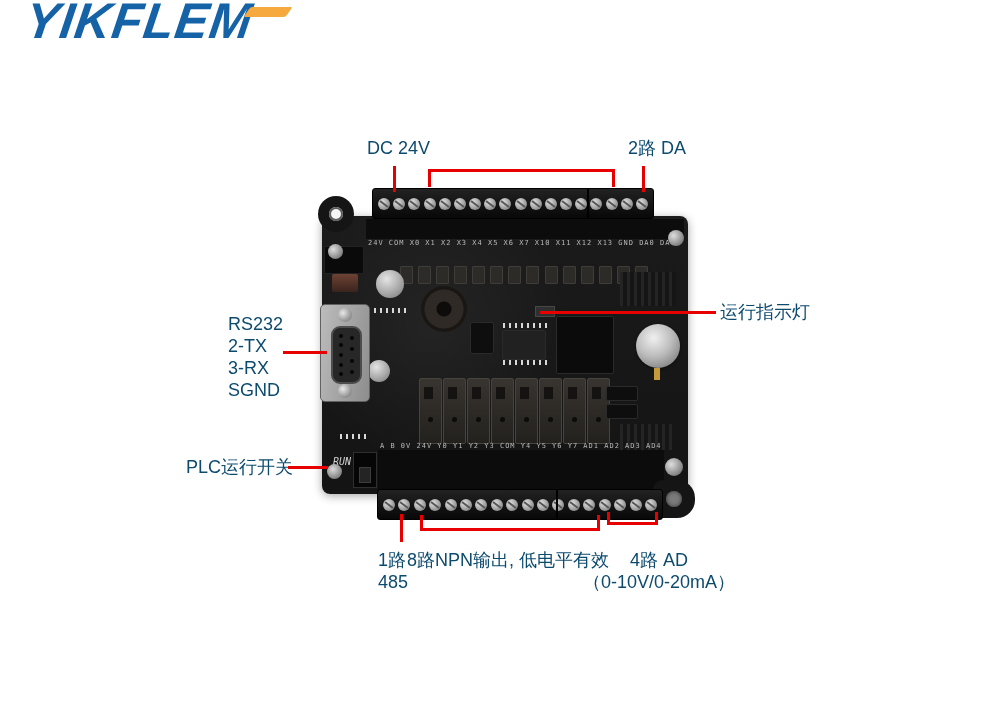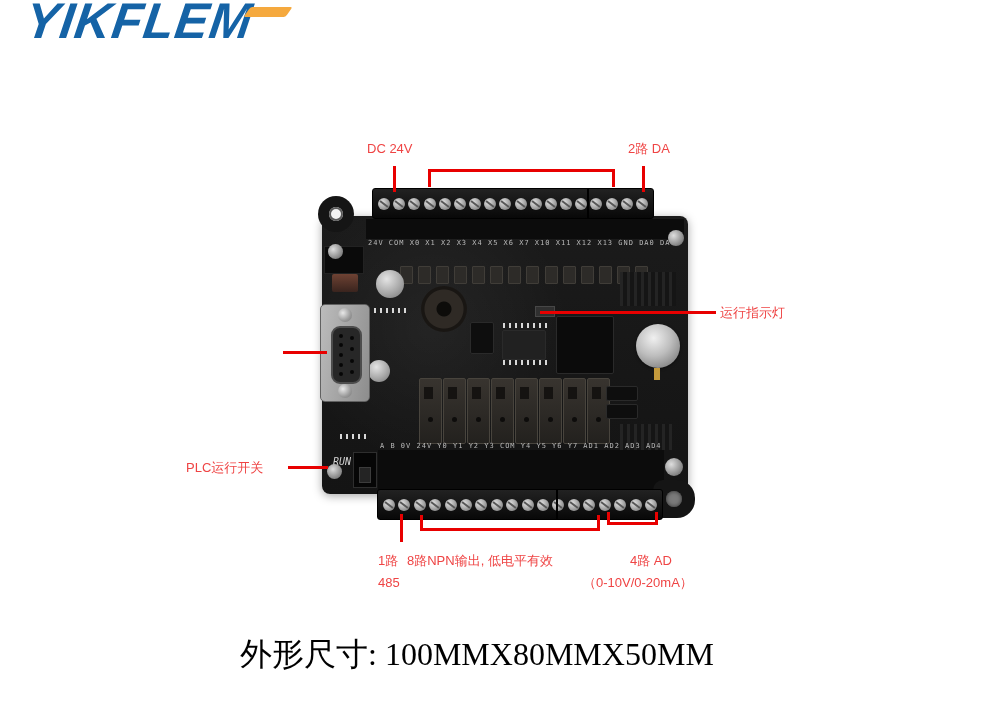--- a/index.html
+++ b/index.html
@@ -12,21 +12,21 @@
   #logo-accent{position:absolute;left:247px;top:7px;width:42px;height:10px;background:#f5a93e;
         transform:skewX(-35deg);border-radius:2px;}
 
   
   .serif-title{position:absolute;font-family:"Liberation Serif","DejaVu Serif",serif;
         color:#000;white-space:nowrap;}
   #model-title{left:283px;top:68px;font-size:33px;}
   #dim-title{left:240px;top:633px;font-size:32px;}
 
   
-  .ann{position:absolute;font-size:13px;color:#ef4444;white-space:nowrap;line-height:19px;}
+  .ann{position:absolute;font-size:18px;color:#0c4a6e;white-space:nowrap;line-height:19px;}
   .red-h{position:absolute;height:3px;background:#e80000;z-index:6;}
   .red-v{position:absolute;width:3px;background:#e80000;z-index:6;}
 
   
   #board{position:absolute;left:320px;top:188px;width:372px;height:348px;z-index:1;}
   .pcb{position:absolute;left:2px;top:28px;width:366px;height:278px;border-radius:8px;
        background:radial-gradient(circle at 30% 40%,rgba(255,255,255,.05),transparent 45%),
                   linear-gradient(#1b1b1b,#141414);
        box-shadow:0 2px 10px rgba(0,0,0,.35);}
   .terminal{position:absolute;background:linear-gradient(#222,#080808);border:1px solid #000;
@@ -105,20 +105,26 @@
 
   <div class="ann" style="left:367px;top:139px;">DC 24V</div>
   <div class="ann" style="left:628px;top:139px;">2路 DA</div>
 
   <div class="red-v" style="left:393px;top:166px;height:26px;"></div>
   <div class="red-h" style="left:428px;top:169px;width:187px;"></div>
   <div class="red-v" style="left:428px;top:169px;height:18px;"></div>
   <div class="red-v" style="left:612px;top:169px;height:18px;"></div>
   <div class="red-v" style="left:642px;top:166px;height:26px;"></div>
 
+  <div class="ann" style="left:228px;top:313px;line-height:22px;">
+    <div>RS232</div>
+    <div>2-TX</div>
+    <div>3-RX</div>
+    <div>SGND</div>
+  </div>
   <div class="red-h" style="left:283px;top:351px;width:44px;"></div>
 
   <div class="red-h" style="left:540px;top:311px;width:176px;"></div>
   <div class="ann" style="left:720px;top:303px;">运行指示灯</div>
 
   <div class="ann" style="left:186px;top:458px;">PLC运行开关</div>
   <div class="red-h" style="left:288px;top:466px;width:40px;"></div>
 
   <div id="board">
     <div class="ear tl"></div>
@@ -258,14 +264,13 @@
   <div class="red-v" style="left:607px;top:512px;height:13px;"></div>
   <div class="red-v" style="left:655px;top:512px;height:13px;"></div>
   <div class="red-h" style="left:607px;top:522px;width:51px;"></div>
 
   <div class="ann" style="left:378px;top:551px;">1路</div>
   <div class="ann" style="left:378px;top:573px;">485</div>
   <div class="ann" style="left:407px;top:551px;">8路NPN输出, 低电平有效</div>
   <div class="ann" style="left:630px;top:551px;">4路 AD</div>
   <div class="ann" style="left:583px;top:573px;">（0-10V/0-20mA）</div>
 
-  <div id="dim-title" class="serif-title">外形尺寸: 100MMX80MMX50MM</div>
 </div>
 
 </body></html>

